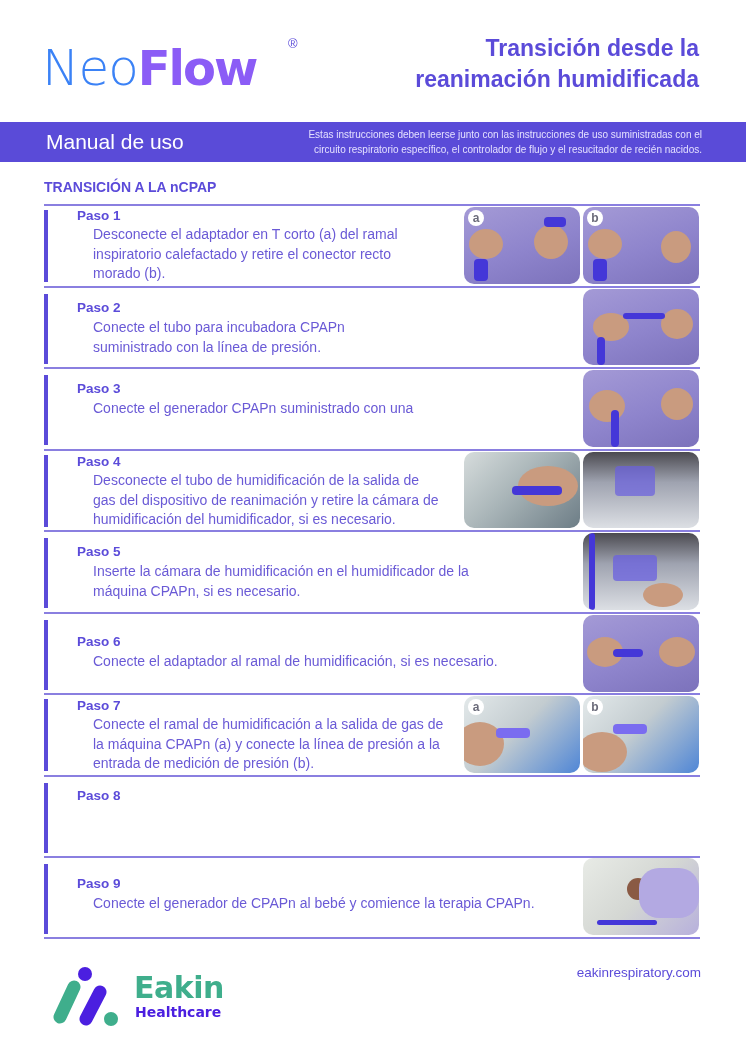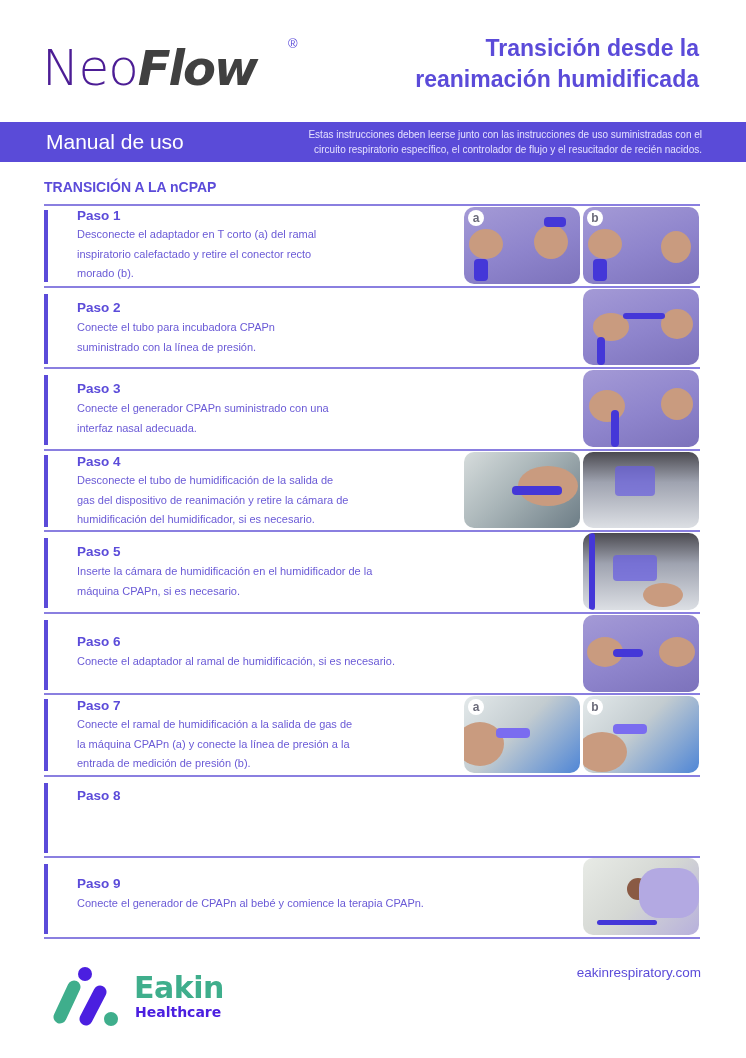--- a/index.html
+++ b/index.html
@@ -1,38 +1,38 @@
 <!DOCTYPE html>
 <html><head>
 <meta charset="utf-8">
 <style>
   * { box-sizing: border-box; margin: 0; padding: 0; }
   html, body { width: 746px; height: 1058px; background: #ffffff; overflow: hidden; }
   body { position: relative; font-family: "Liberation Sans", sans-serif; color: #6a5ad6; }
 
   
   .logo { position: absolute; left: 42px; top: 38px; height: 60px; white-space: nowrap; }
-  .logo-neo { font-family: "DejaVu Sans", sans-serif; font-weight: 200; font-size: 50px; color: #4c1d95; letter-spacing: -1px; line-height: 60px; }
-  .logo-flow { font-family: "DejaVu Sans", sans-serif; font-weight: 900; font-size: 48px; color: #404040; letter-spacing: -2px; line-height: 60px; font-style: italic; }
+  .logo-neo { font-family: "DejaVu Sans", sans-serif; font-weight: 200; font-size: 50px; color: #3b82f6; letter-spacing: -1px; line-height: 60px; }
+  .logo-flow { font-family: "DejaVu Sans", sans-serif; font-weight: 900; font-size: 48px; color: #8b5cf6; letter-spacing: -2px; line-height: 60px; }
   .logo-reg { position: absolute; left: 246px; top: -2px; font-size: 13px; color: #5b4bd9; }
 
   .title { position: absolute; right: 47px; top: 33px; text-align: right; font-weight: 700; font-size: 23px; line-height: 31px; color: #5b4bd9; width: 360px; }
 
   .banner { position: absolute; left: 0; top: 122px; width: 746px; height: 40px; background: #5a4bd8; }
   .banner-title { position: absolute; left: 46px; top: 8px; font-size: 21px; color: #ffffff; font-weight: 400; }
   .banner-note { position: absolute; right: 44px; top: 5px; width: 470px; text-align: right; font-size: 10px; line-height: 15px; color: #e4e0ff; }
 
   .section-title { position: absolute; left: 44px; top: 179px; font-size: 14px; font-weight: 700; color: #5b4bd9; }
 
   .hr { position: absolute; left: 44px; width: 656px; height: 2px; background: #8a7fe0; }
 
   .step { position: absolute; left: 44px; width: 656px; }
   .step-bar { position: absolute; left: 0; width: 4px; background: #5b4bd9; }
   .step-head { position: absolute; left: 33px; font-size: 13.5px; font-weight: 700; color: #5b4bd9; text-align: center; }
-  .step-body { position: absolute; left: 33px; font-size: 11px; line-height: 19.5px; color: #6a5ad6; font-weight: 300; }
+  .step-body { position: absolute; left: 49px; font-size: 14px; line-height: 19.5px; color: #6a5ad6; font-weight: 300; }
 
   .photo { position: absolute; border-radius: 10px; overflow: hidden; }
   .ph-scrub { background: linear-gradient(160deg, #a49ad6 0%, #8e84cc 55%, #7c72bb 100%); }
   .ph-machine { background: linear-gradient(135deg, #d6dcdc 0%, #a9b5b8 45%, #6d7d86 100%); }
   .ph-humid { background: linear-gradient(180deg, #4b4a50 0%, #9fa3b0 40%, #dcdfe4 100%); }
   .ph-baby { background: linear-gradient(135deg, #e8ebe6 0%, #d4d7d3 50%, #b7b0dc 100%); }
   .ph-device { background: linear-gradient(135deg, #e3e9ea 0%, #c3ccd0 45%, #4f86d6 100%); }
   .hands { position: absolute; border-radius: 50%; background: #c99b7f; }
   .tube { position: absolute; background: #4437d8; border-radius: 4px; }
   .badge { position: absolute; left: 4px; top: 3px; width: 16px; height: 16px; border-radius: 50%; background: #ffffff; color: #6b6b7a; font-size: 12px; font-weight: 700; text-align: center; line-height: 16px; }
@@ -113,21 +113,20 @@
   <div class="hands" style="left:78px;top:20px;width:32px;height:30px"></div>
   <div class="tube" style="left:40px;top:24px;width:42px;height:6px"></div>
   <div class="tube" style="left:14px;top:48px;width:8px;height:28px"></div>
 </div>
 
 <div class="step" style="top:369px;height:72px">
   <div class="step-bar" style="top:6px;height:70px"></div>
   <div class="step-head" style="top:12px">Paso 3</div>
   <div class="step-body" style="top:30px">
     <div>Conecte el generador CPAPn suministrado con una</div>
-    <div>interfaz nasal adecuada.</div>
   </div>
 </div>
 <div class="photo ph-scrub" style="left:583px;top:370px;width:116px;height:77px">
   <div class="hands" style="left:6px;top:20px;width:36px;height:32px"></div>
   <div class="hands" style="left:78px;top:18px;width:32px;height:32px"></div>
   <div class="tube" style="left:28px;top:40px;width:8px;height:37px"></div>
 </div>
 
 <div class="step" style="top:451px;height:88px">
   <div class="step-bar" style="top:4px;height:72px"></div>

